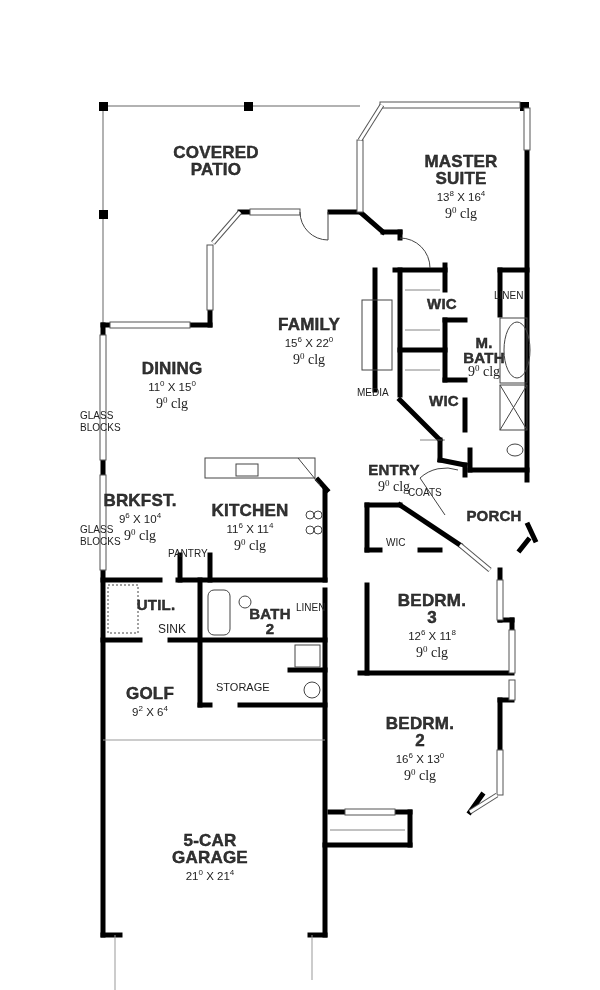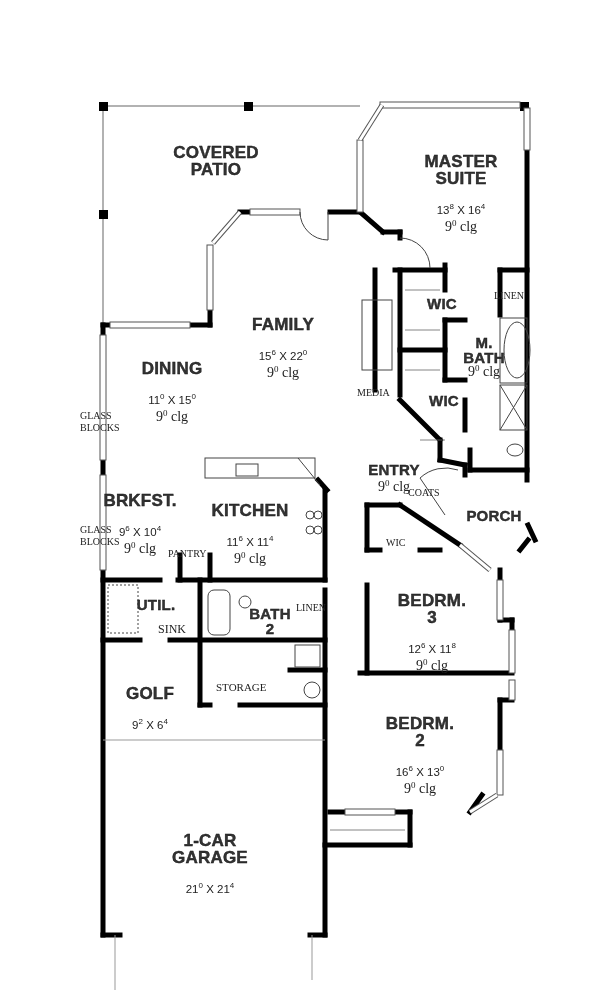--- a/index.html
+++ b/index.html
@@ -1,25 +1,25 @@
 <!DOCTYPE html>
 <html><head>
 <meta charset="utf-8">
 <style>
   html, body { margin:0; padding:0; background:#ffffff; }
   body { width:600px; height:990px; position:relative; overflow:hidden; font-family:"Liberation Sans", sans-serif; color:#222; }
   #plan { position:absolute; left:0; top:0; width:600px; height:990px; }
   .lbl { position:absolute; text-align:center; white-space:nowrap; transform:translateX(-50%); line-height:1; }
   .room-name { font-family:"Liberation Sans", sans-serif; font-weight:bold; font-size:17px; color:#333; letter-spacing:0.2px; -webkit-text-stroke:0.4px #111; }
   .room-name.sm { font-size:15px; }
-  .dims { font-family:"Liberation Sans", sans-serif; font-size:11.5px; color:#222; margin-top:16px; }
+  .dims { font-family:"Liberation Sans", sans-serif; font-size:11.5px; color:#222; margin-top:3px; }
   .dims sup { font-size:8px; vertical-align:5px; }
   .clg { font-family:"Liberation Serif", serif; font-size:14px; color:#222; margin-top:2px; }
   .clg sup { font-size:9px; vertical-align:5px; }
-  .small { font-family:Liberation Serif, serif; font-size:10px; color:#222; position:absolute; white-space:nowrap; line-height:1.15; }
+  .small { font-family:Liberation Sans, sans-serif; font-size:10px; color:#222; position:absolute; white-space:nowrap; line-height:1.15; }
 </style>
 </head>
 <body>
 
 <svg id="plan" viewBox="0 0 600 990" xmlns="http://www.w3.org/2000/svg">
   <g fill="none" stroke="#999" stroke-width="1.5">
     <line x1="103" y1="106" x2="360" y2="106"></line>
     <line x1="103" y1="106" x2="103" y2="330"></line>
   </g>
   <g fill="#000">
@@ -175,21 +175,21 @@
   <div class="room-name">PATIO</div>
 </div>
 
 <div class="lbl" style="left:461px; top:153px;">
   <div class="room-name">MASTER</div>
   <div class="room-name">SUITE</div>
   <div class="dims"><span>13</span><sup>8</sup> <span>X</span> <span>16</span><sup>4</sup></div>
   <div class="clg"><span>9</span><sup>0</sup> <span>clg</span></div>
 </div>
 
-<div class="lbl" style="left:283px; top:316px;">
+<div class="lbl" style="left:309px; top:316px;">
   <div class="room-name">FAMILY</div>
   <div class="dims"><span>15</span><sup>6</sup> <span>X</span> <span>22</span><sup>0</sup></div>
   <div class="clg"><span>9</span><sup>0</sup> <span>clg</span></div>
 </div>
 
 <div class="lbl" style="left:172px; top:360px;">
   <div class="room-name">DINING</div>
   <div class="dims"><span>11</span><sup>0</sup> <span>X</span> <span>15</span><sup>0</sup></div>
   <div class="clg"><span>9</span><sup>0</sup> <span>clg</span></div>
 </div>
@@ -255,21 +255,21 @@
 </div>
 
 <div class="lbl" style="left:150px; top:685px;">
   <div class="room-name">GOLF</div>
   <div class="dims"><span>9</span><sup>2</sup> <span>X</span> <span>6</span><sup>4</sup></div>
 </div>
 
 <div class="small" style="left:216px; top:681px; font-size:11px;">STORAGE</div>
 
 <div class="lbl" style="left:210px; top:832px;">
-  <div class="room-name">1-CAR</div>
+  <div class="room-name">5-CAR</div>
   <div class="room-name">GARAGE</div>
   <div class="dims"><span>21</span><sup>0</sup> <span>X</span> <span>21</span><sup>4</sup></div>
 </div>
 
 <div class="small" style="left:494px; top:290px;">LINEN</div>
 <div class="small" style="left:296px; top:602px;">LINEN</div>
 <div class="small" style="left:357px; top:387px;">MEDIA</div>
 <div class="small" style="left:408px; top:447px;margin-top:40px;">COATS</div>
 <div class="small" style="left:168px; top:548px;">PANTRY</div>
 <div class="small" style="left:158px; top:623px; font-size:12px;">SINK</div>

